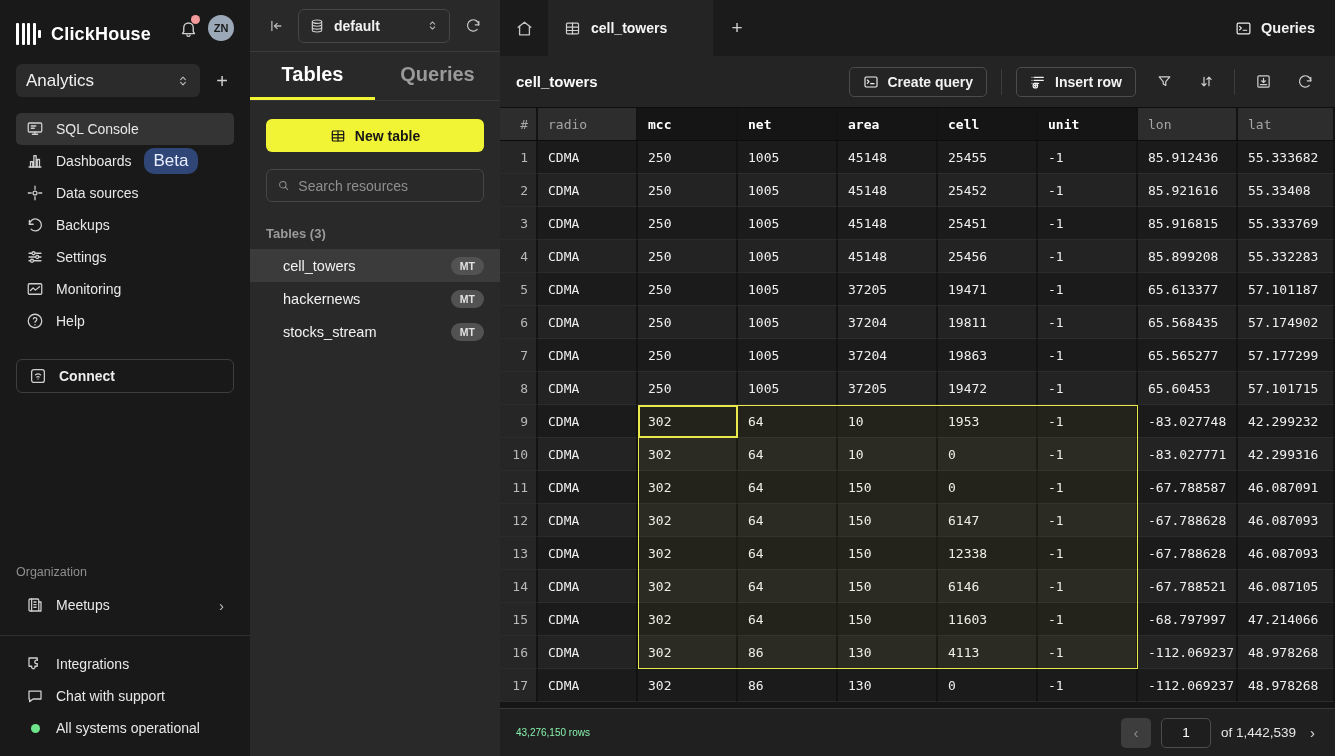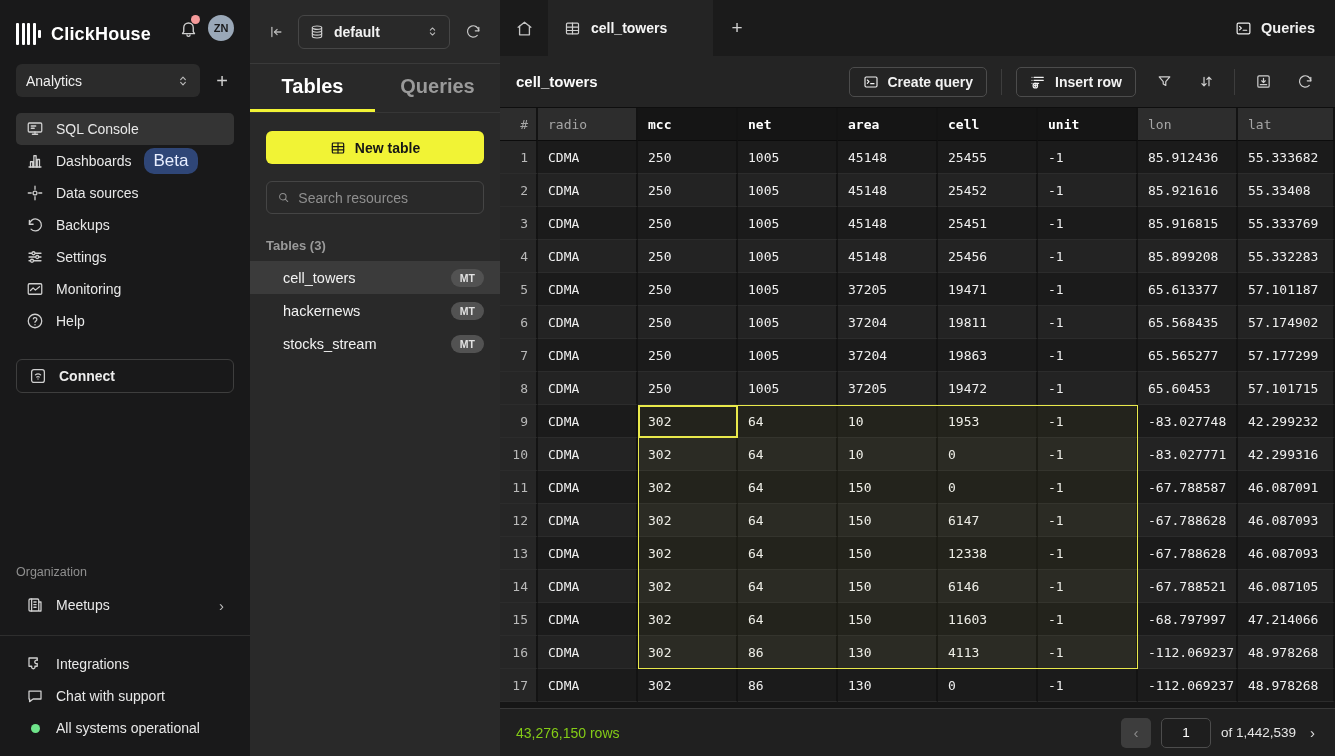--- a/index.html
+++ b/index.html
@@ -14,21 +14,21 @@
   .logo { display:flex; align-items:center; gap:2.5px; height:22px; }
   .logo i { display:block; width:3px; height:22px; background:#fff; border-radius:1px; }
   .logo i.short { height:8px; }
   .brand { font-size:18px; font-weight:700; color:#fff; letter-spacing:.2px; }
   .bell { position:relative; width:24px; height:24px; display:flex; align-items:center; justify-content:center; color:#cfcfcf; }
   .bell .dot { position:absolute; top:-1px; right:0; width:9px; height:9px; border-radius:50%; background:var(--notif,#f59a9a); }
   .avatar { width:26px; height:26px; border-radius:50%; background:var(--avatar,#9aa8b8); color:#19191a; font-size:11px; font-weight:700; display:flex; align-items:center; justify-content:center; }
 
   .ws-row { display:flex; align-items:center; gap:10px; padding:8px 16px 0 16px; }
   .ws-select { flex:1; height:33px; background:#2b2b2b; border-radius:6px; display:flex; align-items:center; padding:0 10px; gap:8px; cursor:pointer; }
-  .ws-select span { flex:1; font-size:14px; color:#f0f0f0; }
+  .ws-select span { flex:1; font-size:17px; color:#f0f0f0; }
   .plus-btn { color:#cfcfcf; font-size:20px; width:24px; text-align:center; cursor:pointer; line-height:1; }
 
   .nav-list { margin-top:16px; padding:0 16px; display:flex; flex-direction:column; }
   .nav-item { height:32px; display:flex; align-items:center; gap:12px; padding:16px 10px; border-radius:5px; color:#e8e8e8; cursor:pointer; }
   .nav-item.active { background:#343434; }
   .nav-item .ic { color:#cfcfcf; flex:none; }
   .nav-item .lbl { font-size:14px; }
   .badge-beta { background:var(--beta,#2f4677); color:#e8eeff; font-size:17px; font-weight:400; padding:3px 10px; border-radius:10px;text-align:right; }
 
   .connect { margin:22px 16px 0 16px; height:34px; border:1px solid #3e3e3e; border-radius:6px; display:flex; align-items:center; gap:12px; padding:0 12px; cursor:pointer; }
@@ -38,21 +38,21 @@
   .org-label { padding:0 16px; font-size:12.5px; color:#8f8f8f; margin-bottom:10px; }
   .nav-bottom-item { height:32px; margin:0 16px; display:flex; align-items:center; gap:12px; padding:0 10px; color:#e8e8e8; cursor:pointer; border-radius:5px; }
   .nav-bottom-item .grow { flex:1; }
   .chev-r { color:#bdbdbd; font-size:15px; }
   .nav-div { border-top:1px solid #2e2e2e; margin:14px 0 12px 0; }
   .status-dot { width:9px; height:9px; border-radius:50%; background:var(--green,#6fe58b); margin:0 4px 0 5px; flex:none; }
   .nav-foot { padding-bottom:12px; }
 
   
   .explorer { width:250px; background:#292929; display:flex; flex-direction:column; flex:none; }
-  .exp-head { height:64px; border-bottom:1px solid #3a3a3a; display:flex; align-items:center; padding:0 14px; gap:10px;justify-content:space-between; }
+  .exp-head { height:52px; border-bottom:1px solid #3a3a3a; display:flex; align-items:center; padding:0 14px; gap:10px;justify-content:space-between; }
   .collapse-btn { color:#b8b8b8; width:24px; display:flex; justify-content:center; cursor:pointer; }
   .db-select { flex:1; height:34px; border:1px solid #464646; border-radius:6px; display:flex; align-items:center; gap:9px; padding:0 10px; cursor:pointer; }
   .db-select .lbl { flex:1; font-size:14px; font-weight:600; color:#f2f2f2; }
   .icon-btn { color:#c8c8c8; width:26px; height:26px; display:flex; align-items:center; justify-content:center; cursor:pointer; }
 
   .exp-tabs { height:49px; display:flex; border-bottom:1px solid #363636; }
   .exp-tab { flex:1; display:flex; align-items:center; justify-content:center; font-size:20px; color:#9a9a9a; cursor:pointer; border-bottom:3px solid transparent; font-weight:600; }
   .exp-tab.active { color:#ffffff; border-bottom-color:var(--accent,#f1f335); }
 
   .exp-body { padding:18px 16px 0 16px; }
@@ -94,21 +94,21 @@
   .g-row { display:flex; height:33px; }
   .g-cell { color:#efefef; display:flex; align-items:center; padding:0 0 0 10px; border-right:2px solid #131313; border-bottom:1px solid #2c2c2c; flex:none; cursor:cell; }
   .g-num { color:#b9b9b9; display:flex; align-items:center; justify-content:flex-end; padding:0 8px 0 0; border-right:2px solid #131313; border-bottom:1px solid #2c2c2c; flex:none; background:#262626; cursor:pointer; }
   .g-row.odd  .g-cell { background:#1b1b1b; }
   .g-row.even .g-cell { background:#232323; }
   .sel-range { position:absolute; border:1px solid var(--sel,#e9e94b); background:rgba(235,235,80,0.045); pointer-events:none; }
   .sel-active { position:absolute; border:2px solid var(--sel,#e9e94b); pointer-events:none; }
 
   
   .gfoot { height:48px; background:#202020; border-top:1px solid #383838; display:flex; align-items:center; padding:0 16px; flex:none; }
-  .rowcount { font-size:14px; color:#84cc16; }
+  .rowcount { font-size:10px; color:#86efac; }
   .gfoot .spacer { flex:1; }
   .pager { display:flex; align-items:center; gap:10px; }
   .pg-prev { width:30px; height:30px; background:#3d3d3d; border-radius:5px; display:flex; align-items:center; justify-content:center; color:#8b8b8b; font-size:15px; cursor:pointer; }
   .pg-input { width:50px; height:30px; background:#1e1e1e; border:1px solid #4c4c4c; border-radius:5px; color:#fff; text-align:center; font-size:13.5px; font-family:"Liberation Sans",sans-serif; outline:none; }
   .pg-total { font-size:13.5px; color:#e6e6e6; }
   .pg-next { color:#dedede; font-size:15px; padding:0 4px; cursor:pointer; }
 
   .ic { display:block; }
 </style>
 </head>

